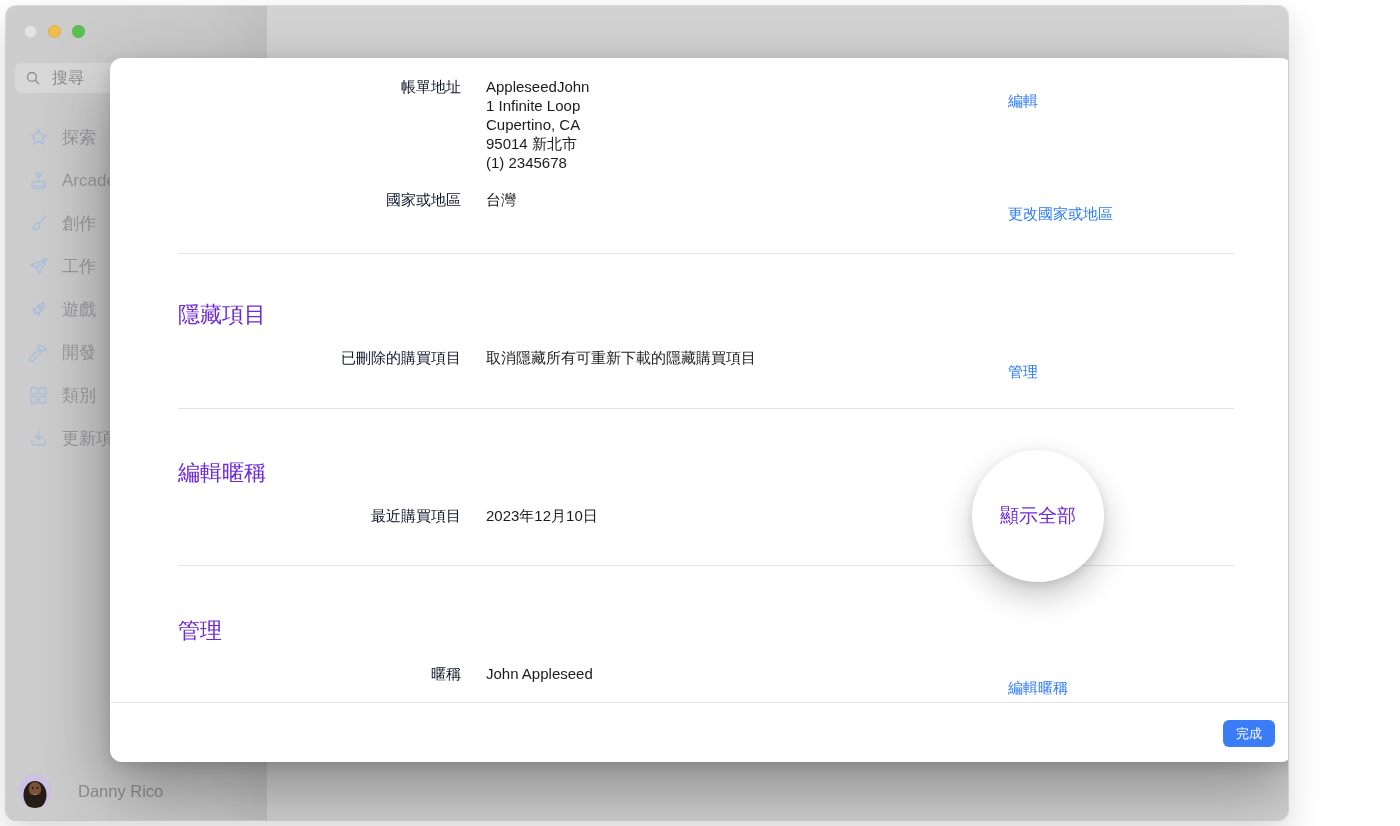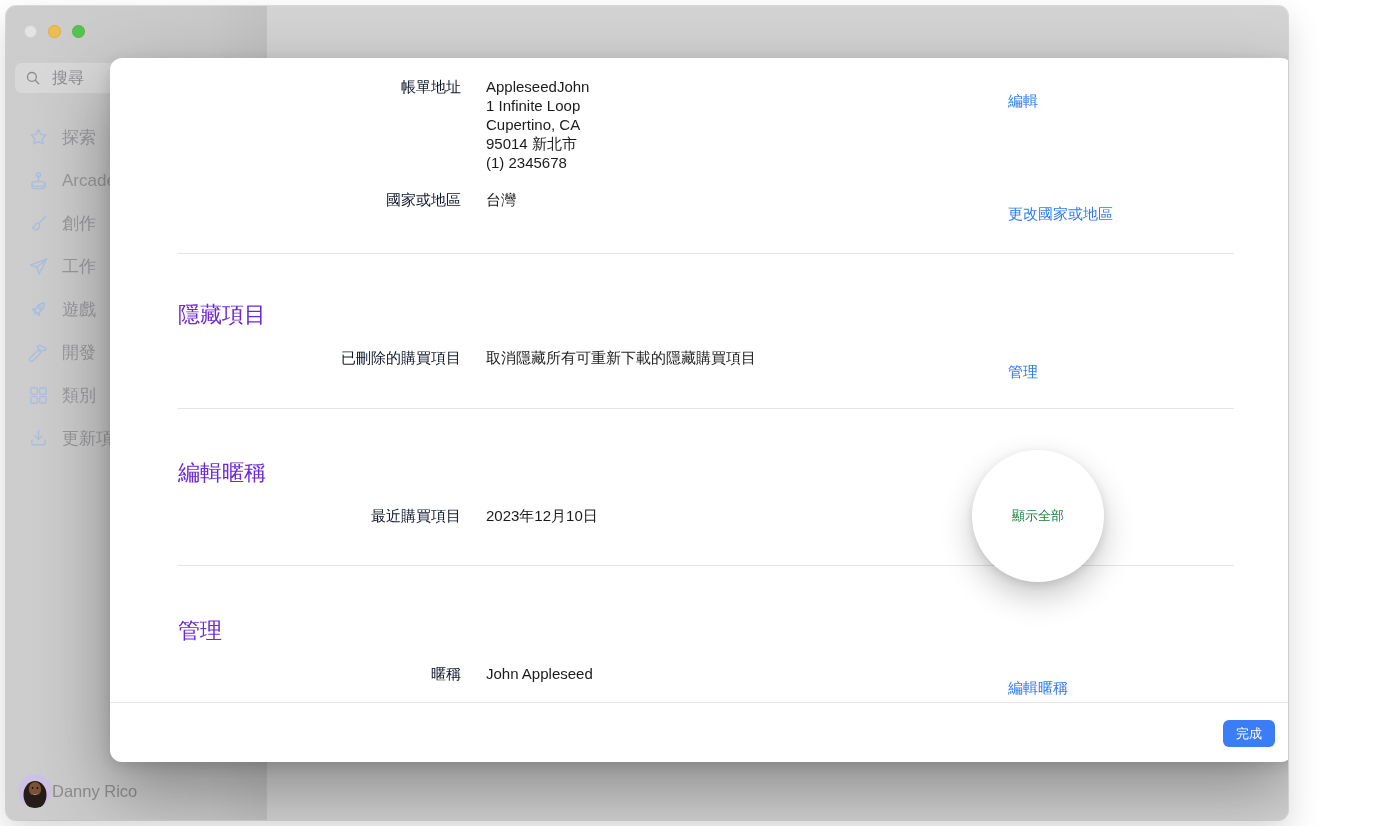--- a/index.html
+++ b/index.html
@@ -30,21 +30,21 @@
     display:flex;align-items:center;padding:0 9px;gap:7px;
   }
   .search svg{width:19px;height:19px;stroke:#8d8d8f;fill:none;stroke-width:1.7;stroke-linecap:round;flex:0 0 auto}
   .search input{background:transparent;border:0;outline:0;width:100%;font-size:16px;color:#6f6f71;font-family:inherit}
   .search input::placeholder{color:#8d8d8f;opacity:1}
   .nav{position:absolute;left:0;top:110px;width:100%}
   .nav-item{height:43px;display:flex;align-items:center;padding-left:21px;gap:12px;
     color:#98999b;font-size:17px;cursor:default;white-space:nowrap}
   .nav-item svg{width:23px;height:23px;stroke:#aabfde;fill:none;stroke-width:1.5;
     stroke-linecap:round;stroke-linejoin:round;flex:0 0 auto}
-  .user{position:absolute;left:12px;top:768px;height:34px;display:flex;align-items:center;gap:0}
+  .user{position:absolute;left:12px;top:768px;height:34px;display:flex;align-items:center;gap:26px}
   .user .name{color:#8d8d8e;font-size:16.5px}
   .avatar{width:34px;height:34px;border-radius:50%;overflow:hidden;flex:0 0 auto}
   
   .bg-gift{position:absolute;right:45px;top:80px;font-size:19px;color:#4e82d8;white-space:nowrap;cursor:pointer}
   .bg-div1{position:absolute;right:36px;top:121px;width:122px;height:1px;background:rgba(0,0,0,.14)}
   .bg-head{position:absolute;right:16px;top:136px;font-size:21px;font-weight:700;color:#7a7a7c;white-space:nowrap}
   .bg-div2{position:absolute;right:36px;top:349px;width:122px;height:1px;background:rgba(0,0,0,.06)}
   
   .modal{
     position:absolute;left:104px;top:52px;width:1183px;height:704px;
@@ -62,21 +62,21 @@
   .done{
     position:absolute;right:18px;top:662px;background:#3b7cf7;color:#fff;
     font-size:13px;line-height:17px;padding:5px 13px;border-radius:6px;border:0;
     font-family:inherit;cursor:pointer;
   }
   .spot{
     position:absolute;left:862px;top:392px;width:132px;height:132px;border-radius:50%;
     background:#fff;z-index:3;display:flex;align-items:center;justify-content:center;
     box-shadow:0 14px 32px rgba(0,0,0,.22),0 3px 9px rgba(0,0,0,.10);
   }
-  .spot .show-all{position:static;font-size:13px;color:#15803d;cursor:pointer;white-space:nowrap}
+  .spot .show-all{position:static;font-size:19px;color:#6d28d9;cursor:pointer;white-space:nowrap}
 </style>
 </head>
 <body>
 
 <div class="window">
 
   <div class="sidebar">
     <button class="tl tl-close"></button>
     <button class="tl tl-min"></button>
     <button class="tl tl-zoom"></button>

